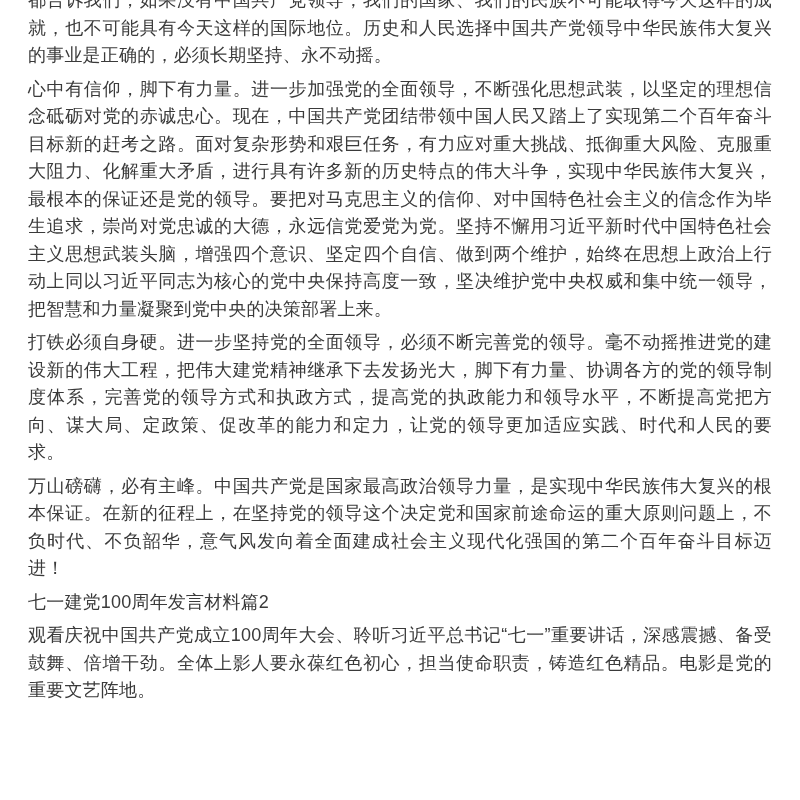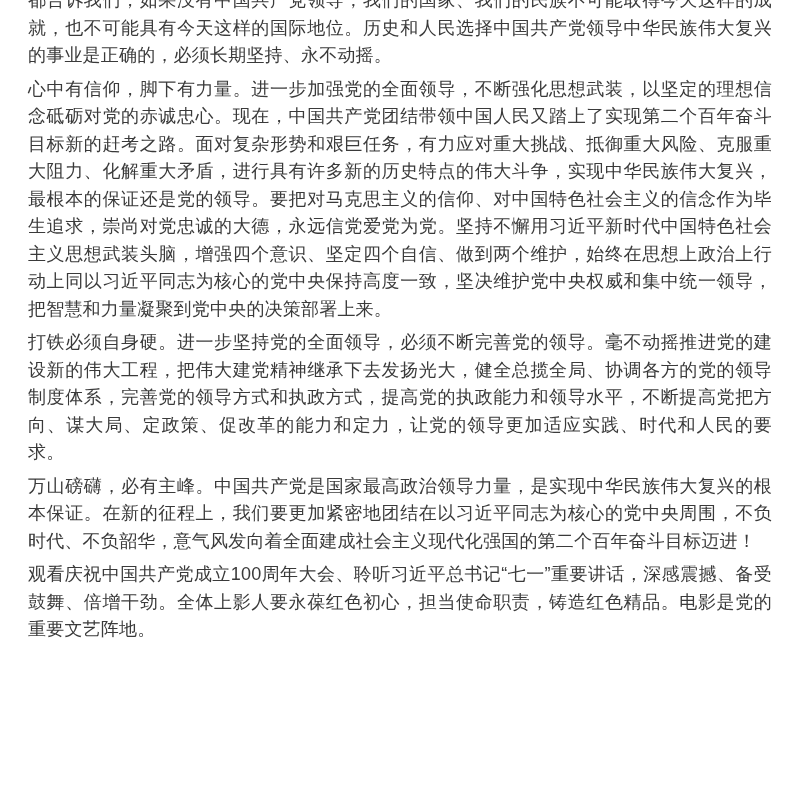--- a/index.html
+++ b/index.html
@@ -33,17 +33,18 @@
     font-weight: normal;
   }
 </style>
 </head>
 <body>
 
 <div class="page">
   <div id="text-body">
       <p class="para">都告诉我们，如果没有中国共产党领导，我们的国家、我们的民族不可能取得今天这样的成就，也不可能具有今天这样的国际地位。历史和人民选择中国共产党领导中华民族伟大复兴的事业是正确的，必须长期坚持、永不动摇。</p>
       <p class="para">心中有信仰，脚下有力量。进一步加强党的全面领导，不断强化思想武装，以坚定的理想信念砥砺对党的赤诚忠心。现在，中国共产党团结带领中国人民又踏上了实现第二个百年奋斗目标新的赶考之路。面对复杂形势和艰巨任务，有力应对重大挑战、抵御重大风险、克服重大阻力、化解重大矛盾，进行具有许多新的历史特点的伟大斗争，实现中华民族伟大复兴，最根本的保证还是党的领导。要把对马克思主义的信仰、对中国特色社会主义的信念作为毕生追求，崇尚对党忠诚的大德，永远信党爱党为党。坚持不懈用习近平新时代中国特色社会主义思想武装头脑，增强四个意识、坚定四个自信、做到两个维护，始终在思想上政治上行动上同以习近平同志为核心的党中央保持高度一致，坚决维护党中央权威和集中统一领导，把智慧和力量凝聚到党中央的决策部署上来。</p>
-      <p class="para">打铁必须自身硬。进一步坚持党的全面领导，必须不断完善党的领导。毫不动摇推进党的建设新的伟大工程，把伟大建党精神继承下去发扬光大，健全总揽全局、协调各方的党的领导制度体系，完善党的领导方式和执政方式，提高党的执政能力和领导水平，不断提高党把方向、谋大局、定政策、促改革的能力和定力，让党的领导更加适应实践、时代和人民的要求。</p>
-      <p class="para">万山磅礴，必有主峰。中国共产党是国家最高政治领导力量，是实现中华民族伟大复兴的根本保证。在新的征程上，我们要更加紧密地团结在以习近平同志为核心的党中央周围，不负时代、不负韶华，意气风发向着全面建成社会主义现代化强国的第二个百年奋斗目标迈进！</p>
+      <p class="para">打铁必须自身硬。进一步坚持党的全面领导，必须不断完善党的领导。毫不动摇推进党的建设新的伟大工程，把伟大建党精神继承下去发扬光大，脚下有力量、协调各方的党的领导制度体系，完善党的领导方式和执政方式，提高党的执政能力和领导水平，不断提高党把方向、谋大局、定政策、促改革的能力和定力，让党的领导更加适应实践、时代和人民的要求。</p>
+      <p class="para">万山磅礴，必有主峰。中国共产党是国家最高政治领导力量，是实现中华民族伟大复兴的根本保证。在新的征程上，在坚持党的领导这个决定党和国家前途命运的重大原则问题上，不负时代、不负韶华，意气风发向着全面建成社会主义现代化强国的第二个百年奋斗目标迈进！</p>
+      <p class="para heading">七一建党100周年发言材料篇2</p>
       <p class="para">观看庆祝中国共产党成立100周年大会、聆听习近平总书记“七一”重要讲话，深感震撼、备受鼓舞、倍增干劲。全体上影人要永葆红色初心，担当使命职责，铸造红色精品。电影是党的重要文艺阵地。</p>
     </div>
 </div>
 
 </body></html>

